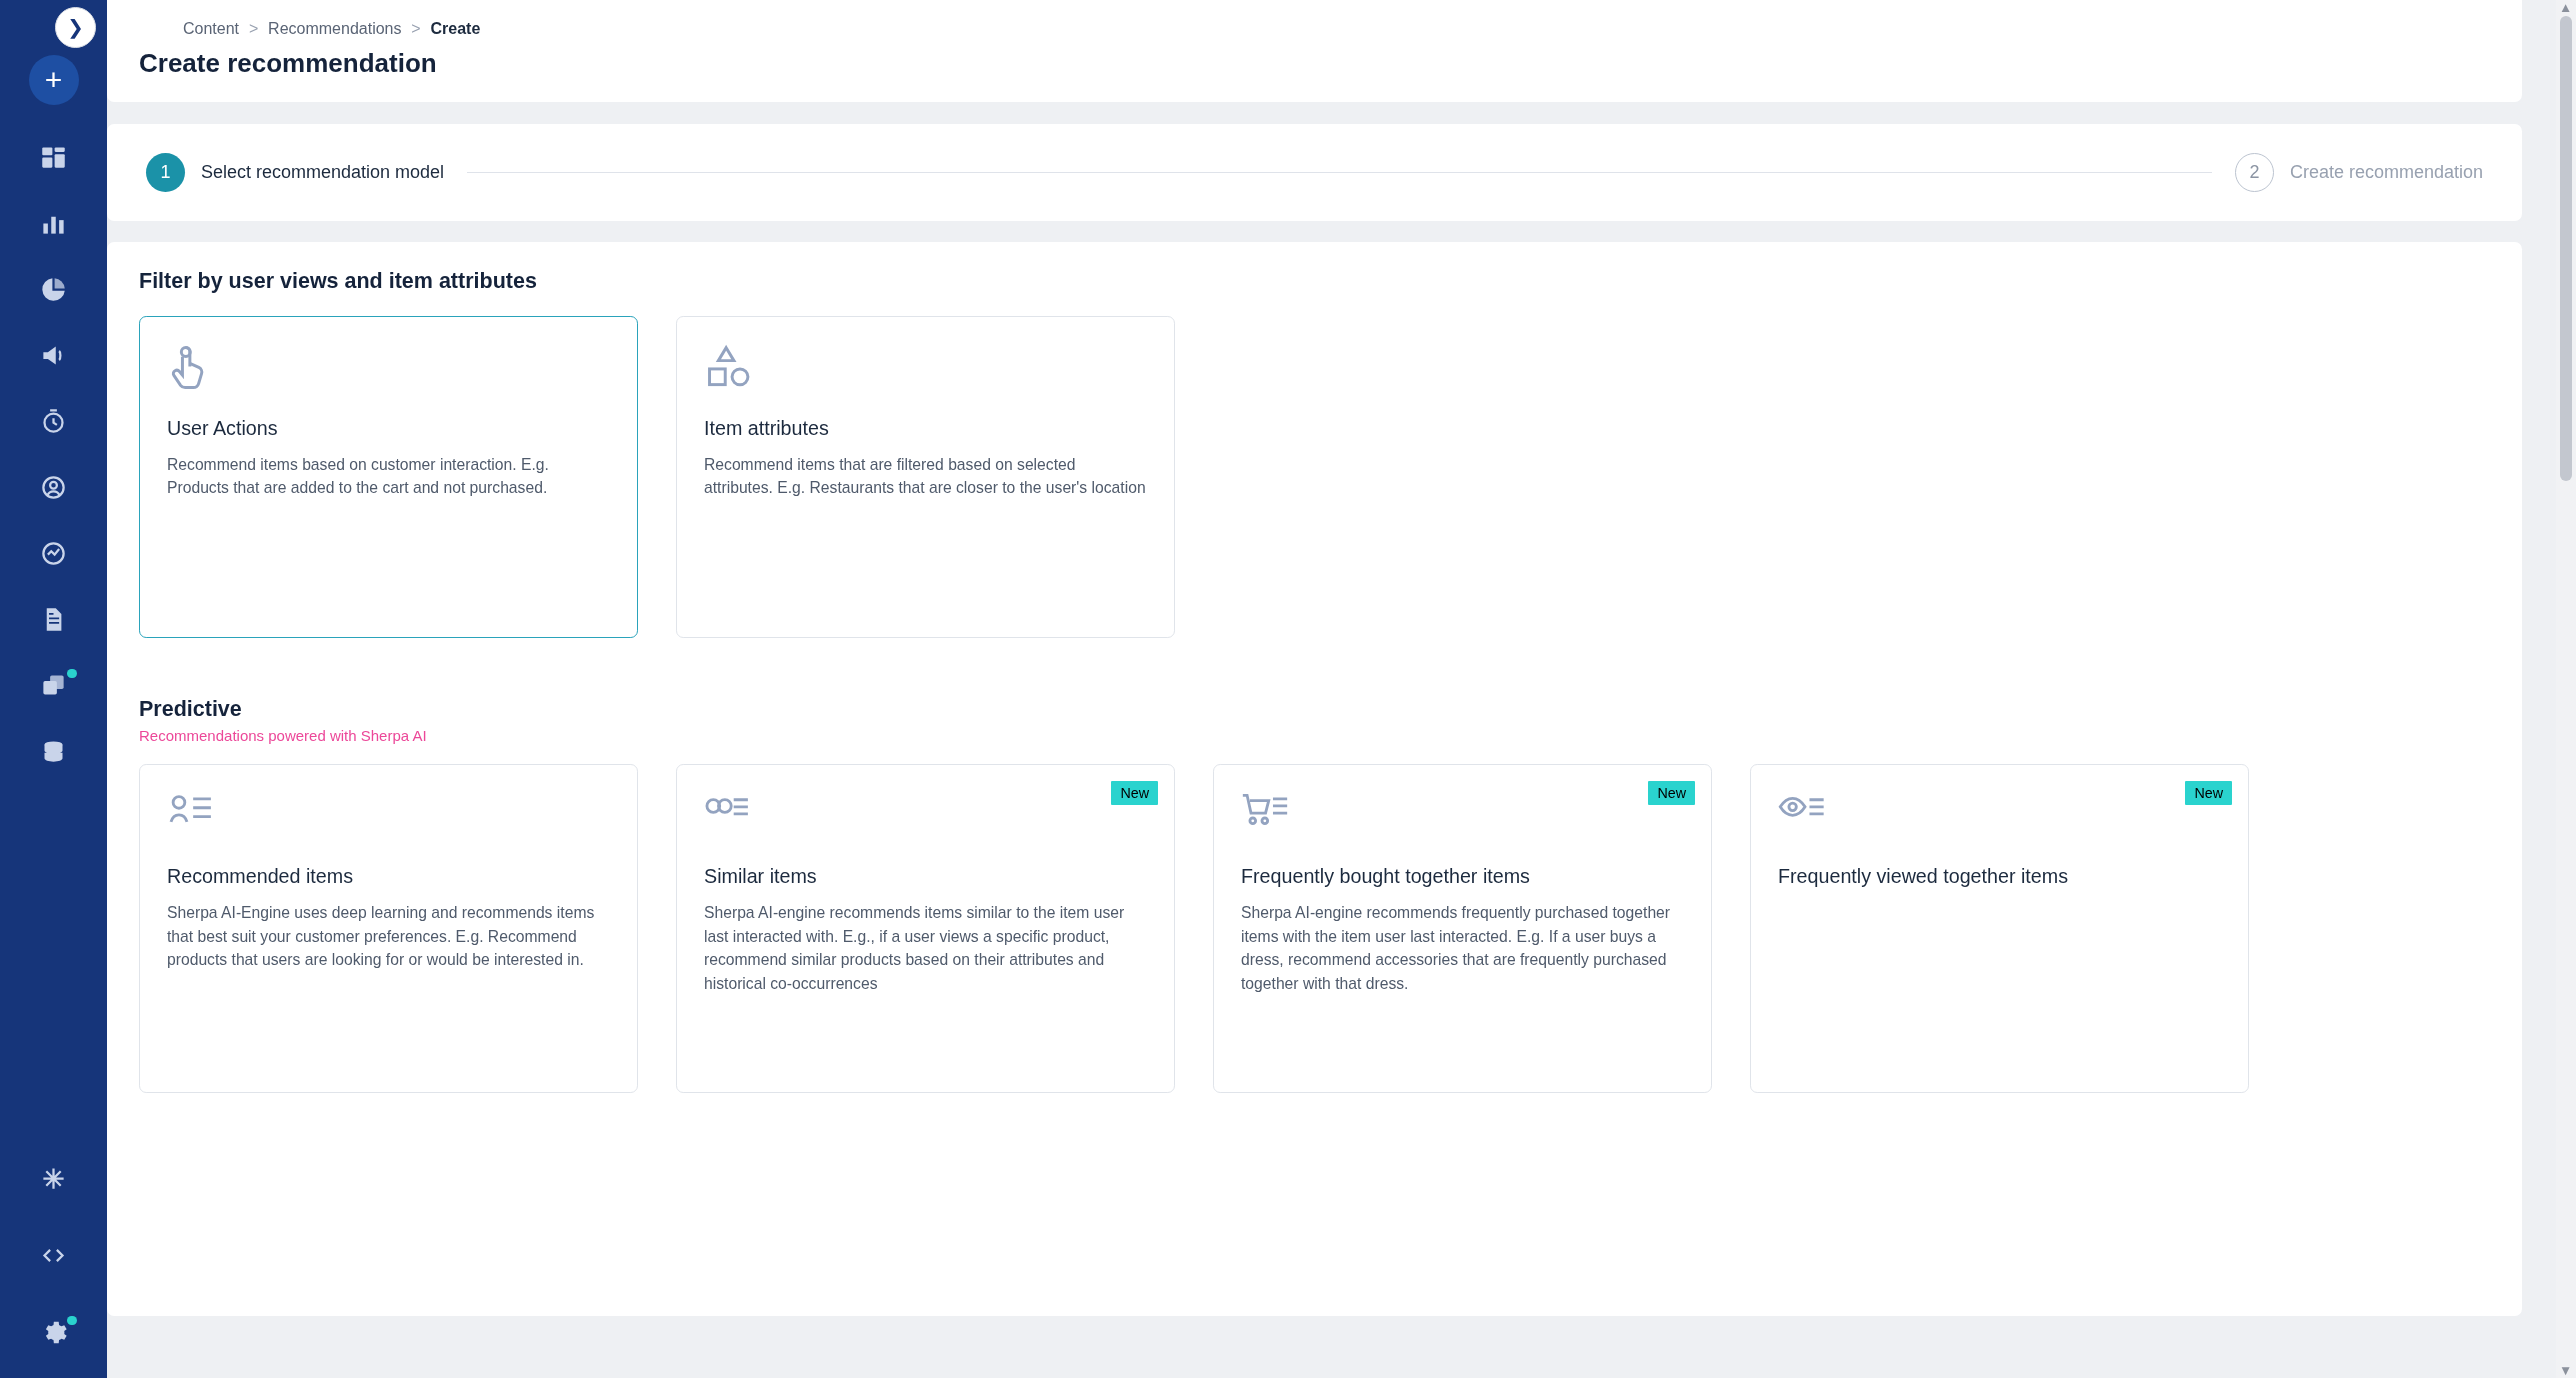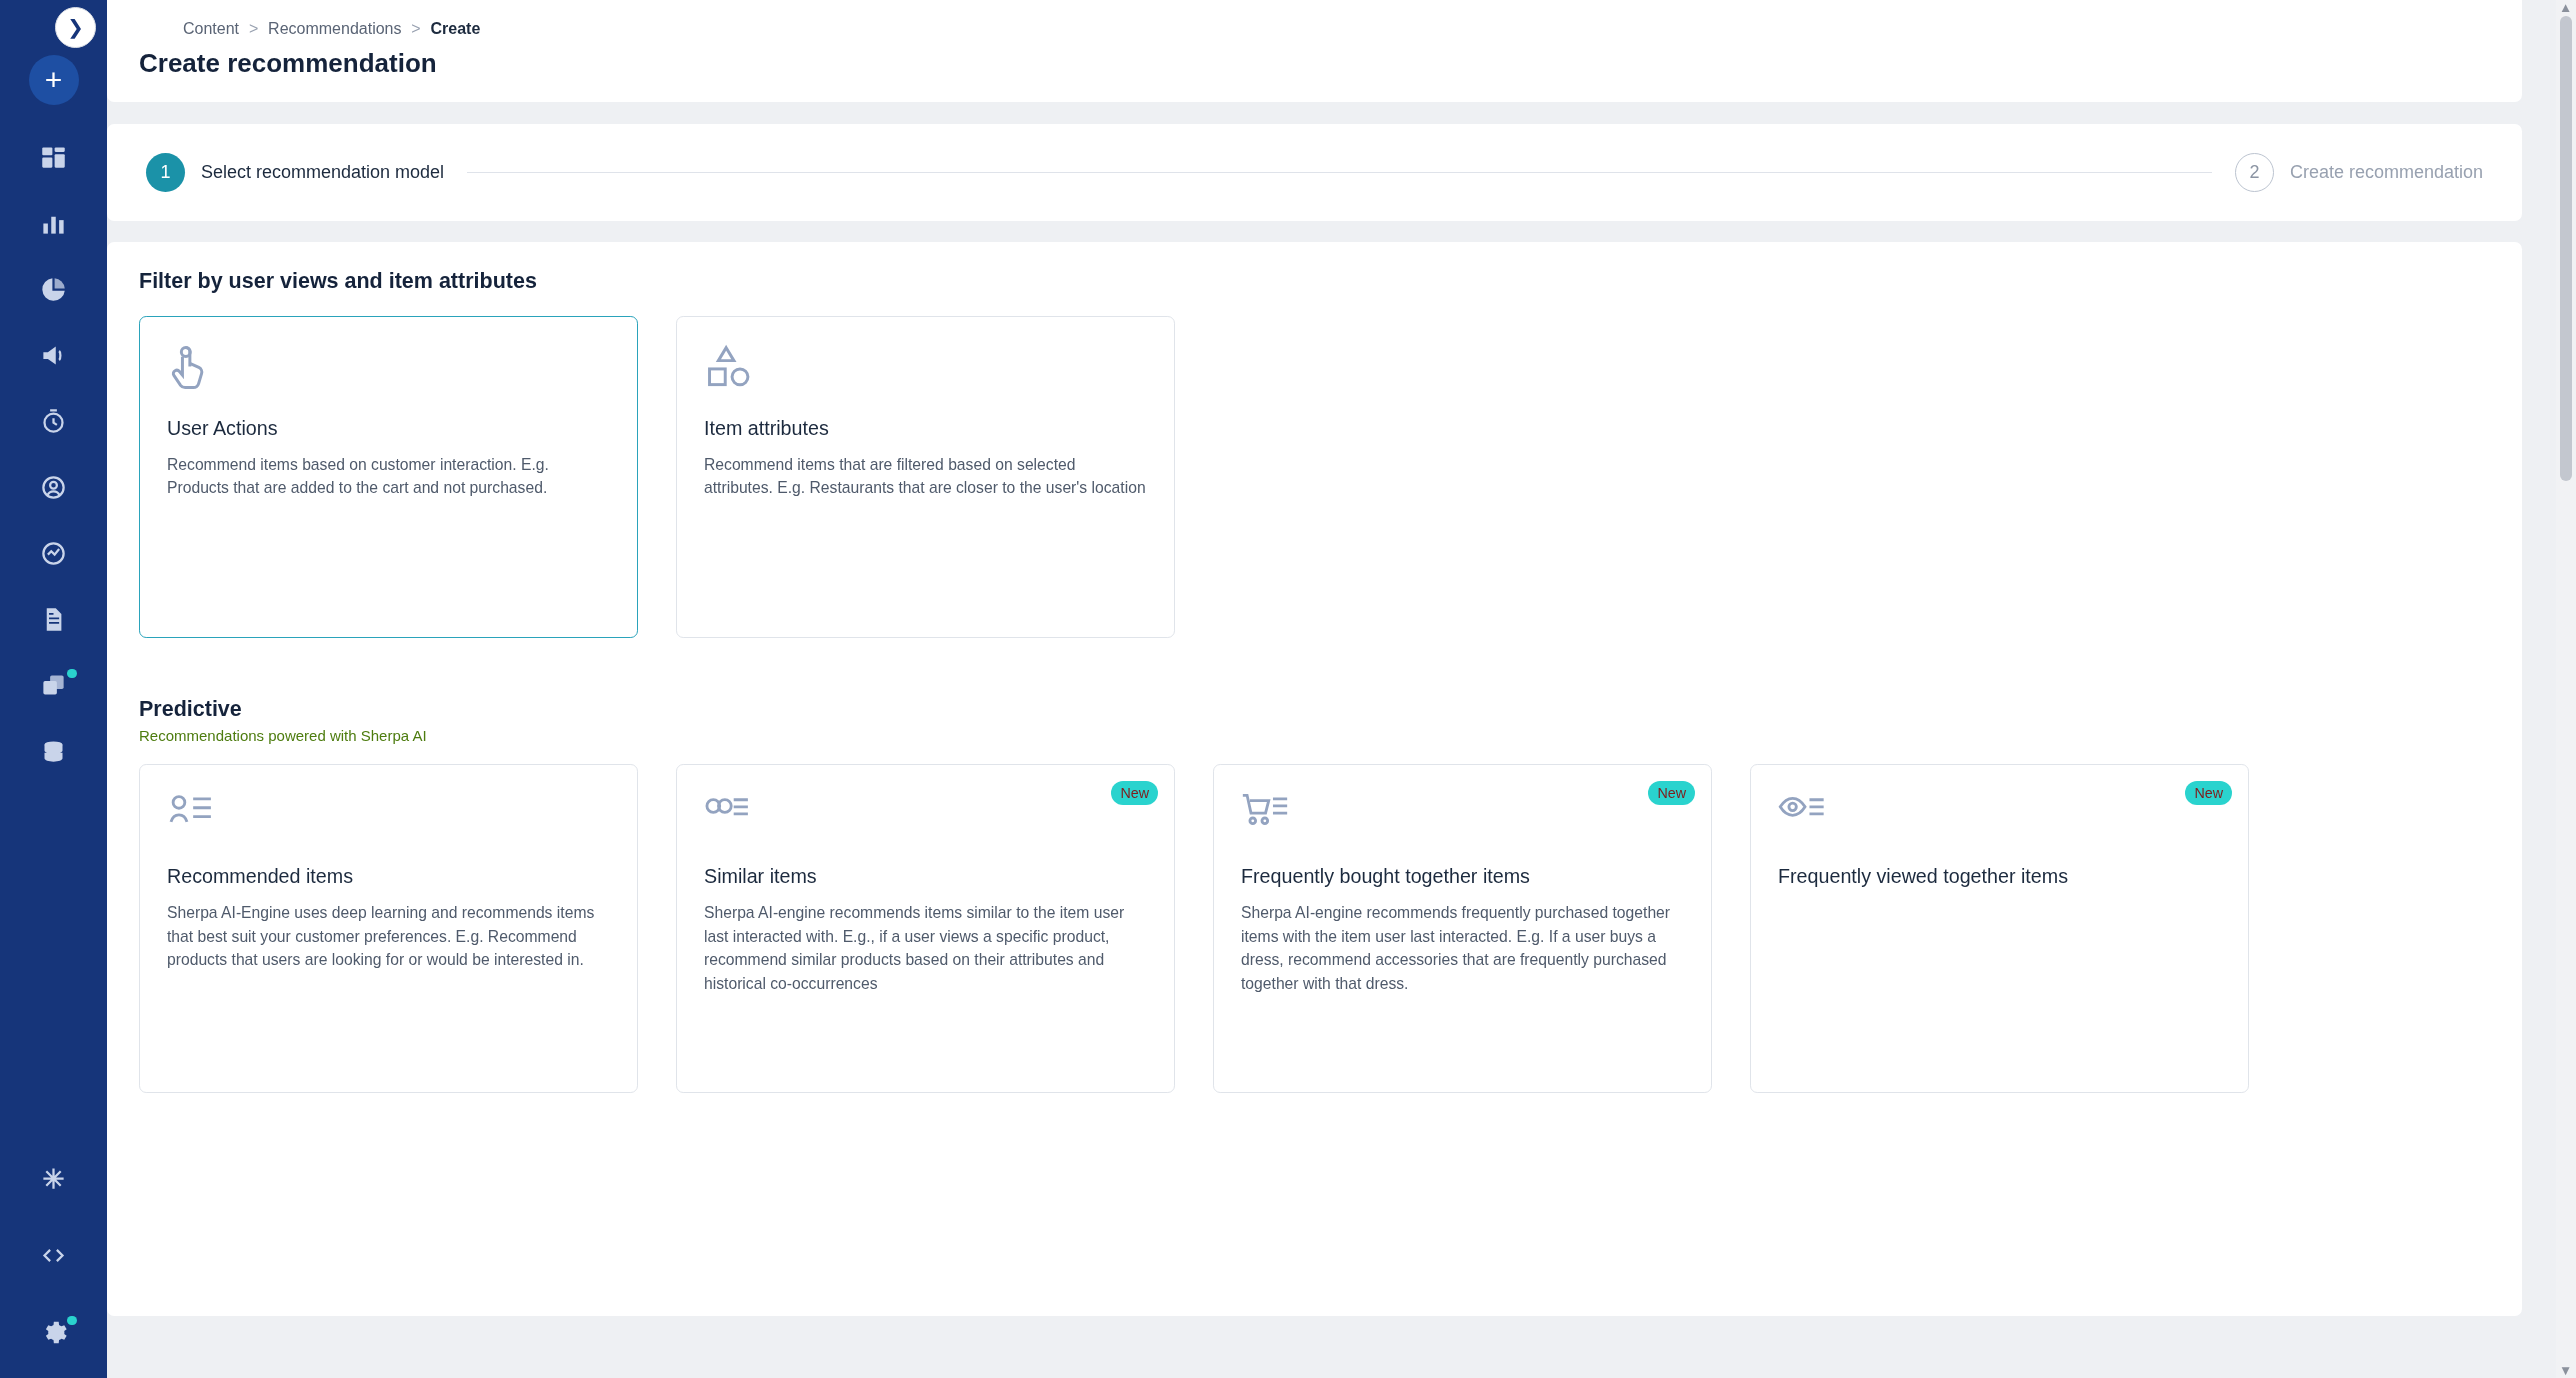--- a/index.html
+++ b/index.html
@@ -170,21 +170,21 @@
   }
   .section-title {
     font-size: 21.5px;
     font-weight: bold;
     color: #15233b;
     margin-bottom: 21.5px;
   }
   .section-title.predictive { margin-bottom: 5.4px; margin-top: 59px; }
   .section-sub {
     font-size: 15px;
-    color: #4d7c0f;
+    color: #ec4899;
     margin-bottom: 19.7px;
   }
 
   .tile-row { display: flex; gap: 38px; flex-wrap: wrap; }
 
   .tile {
     width: 499px;
     border: 0.9px solid #e0e4ea;
     border-radius: 7.2px;
     padding: 25px 27px 27px 27px;
@@ -207,24 +207,24 @@
   .tile-desc {
     font-size: 15.7px;
     line-height: 1.5;
     color: #4f5a6b;
   }
   .badge-new {
     position: absolute;
     top: 16px;
     right: 16px;
     background: #2ad3ce;
-    color: #7f1d1d;
+    color: #000000;
     font-size: 14.3px;
     padding: 3.6px 9px;
-    border-radius: 12px;
+    border-radius: 1px;
     line-height: 1.2;
   }
 
   
   .scrollbar {
     position: absolute;
     top: 0;
     right: 0;
     width: 19.7px;
     height: 100%;

